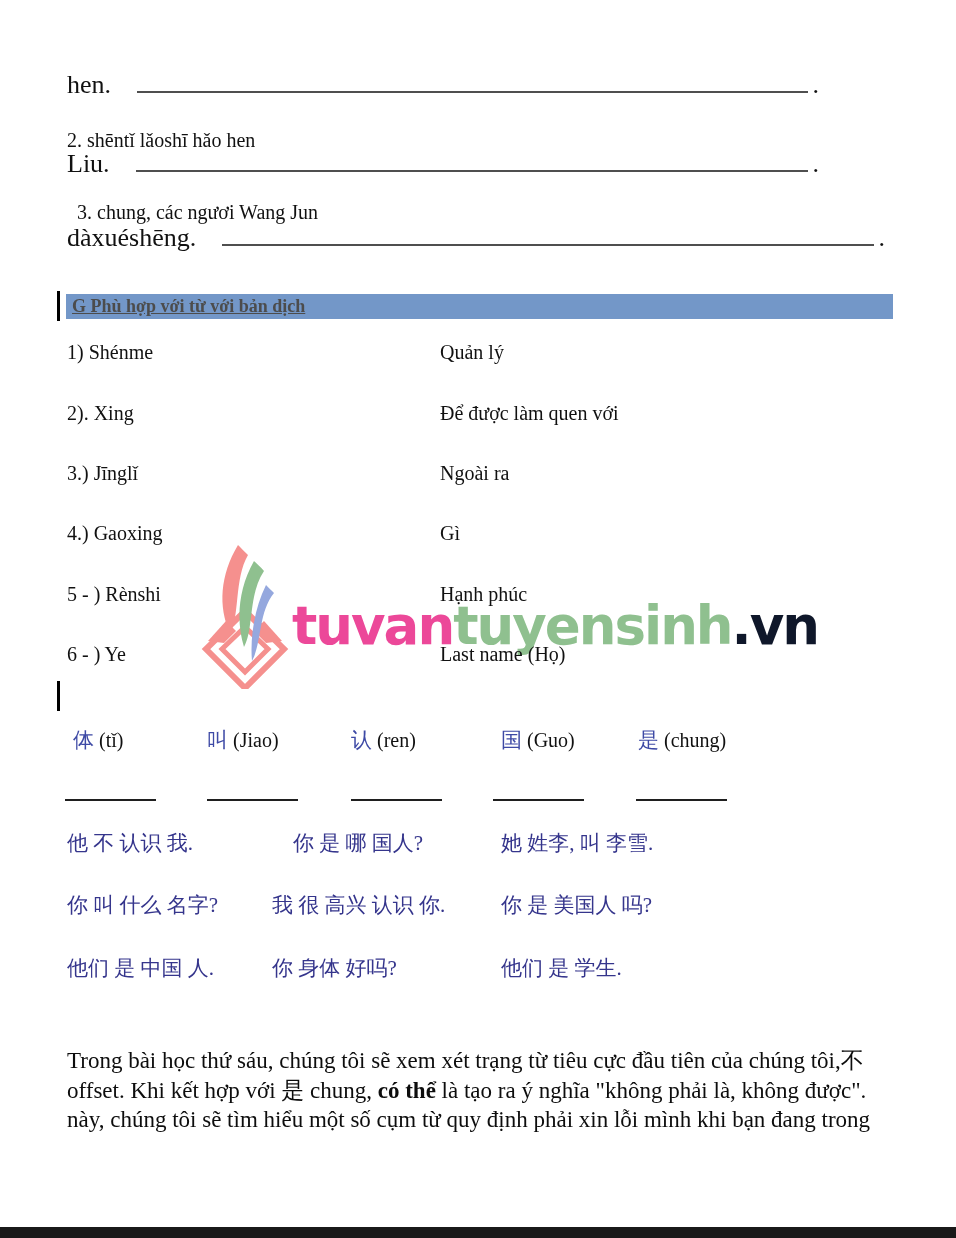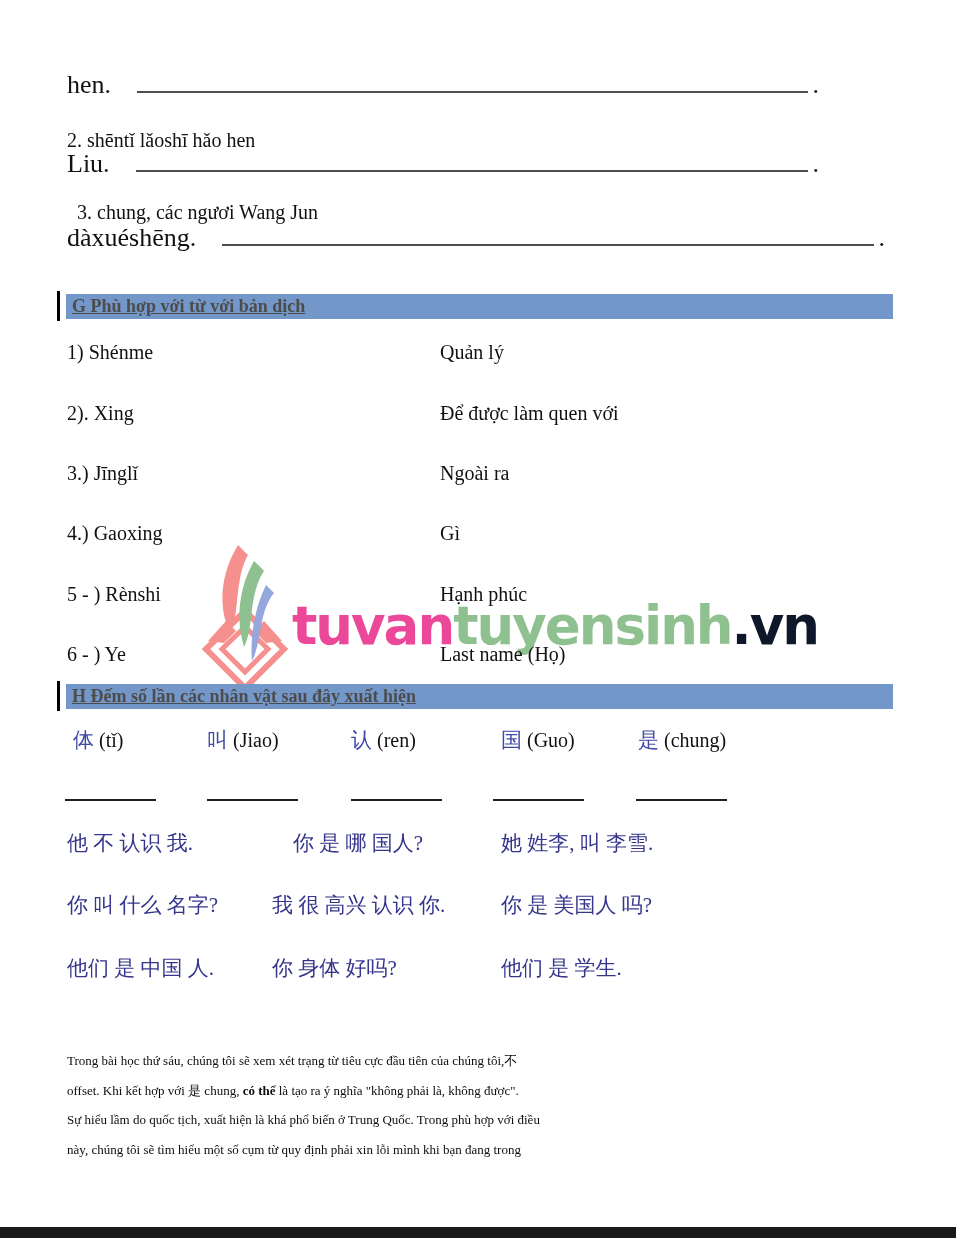--- a/index.html
+++ b/index.html
@@ -32,21 +32,21 @@
 
   
   .char-cell{font-size:20px;white-space:nowrap;}
   .char-cell .hanzi{color:#3D49A5;font-size:21px;}
   .count-blank{height:20px;width:91px;border-bottom:2px solid #1f1f1f;}
 
   
   .cn-sent{font-size:21px;line-height:26px;color:#35358C;white-space:nowrap;}
 
   
-  .para{font-size:13px;line-height:29.5px;color:#0d0d0d;}
+  .para{font-size:23px;line-height:29.5px;color:#0d0d0d;}
   .para .pline{white-space:nowrap;}
   .para b{font-weight:bold;}
 
   
   .wm-text{
     font-family:"DejaVu Sans","Liberation Sans",sans-serif;
     font-weight:bold;font-size:53px;letter-spacing:-2px;white-space:nowrap;line-height:1;
   }
   .wm-p1{color:#ec4899;} .wm-p2{color:#8FC08F;} .wm-p3{color:#0f172a;}
 
@@ -110,21 +110,20 @@
   <div class="abs layer-content pair-left" style="left:67px;top:521px;">4.) Gaoxing</div>
   <div class="abs layer-content pair-right" style="left:440px;top:521px;">Gì</div>
 
   <div class="abs layer-content pair-left" style="left:67px;top:582px;">5 - ) Rènshi</div>
   <div class="abs layer-content pair-right" style="left:440px;top:582px;">Hạnh phúc</div>
 
   <div class="abs layer-content pair-left" style="left:67px;top:642px;">6 - ) Ye</div>
   <div class="abs layer-content pair-right" style="left:440px;top:642px;">Last name (Họ)</div>
 
   <div class="abs layer-bar change-bar" style="top:681px;"></div>
-  <div class="abs layer-bar section-bar" style="top:684px;">H Đếm số lần các nhân vật sau đây xuất hiện</div>
 
   <div class="abs layer-content char-cell" style="left:65px;top:726px;margin-left:8px;">
     <span class="hanzi">体</span>
     <span>(tǐ)</span>
   </div>
   <div class="abs layer-content char-cell" style="left:207px;top:726px;">
     <span class="hanzi">叫</span>
     <span>(Jiao)</span>
   </div>
   <div class="abs layer-content char-cell" style="left:351px;top:726px;">
@@ -154,19 +153,18 @@
   <div class="abs layer-content cn-sent" style="left:272px;top:892px;">我 很 高兴 认识 你.</div>
   <div class="abs layer-content cn-sent" style="left:501px;top:892px;">你 是 美国人 吗?</div>
 
   <div class="abs layer-content cn-sent" style="left:67px;top:955px;">他们 是 中国 人.</div>
   <div class="abs layer-content cn-sent" style="left:272px;top:955px;">你 身体 好吗?</div>
   <div class="abs layer-content cn-sent" style="left:501px;top:955px;">他们 是 学生.</div>
 
   <div class="abs layer-content para" style="left:67px;top:1046px;width:836px;">
     <div class="pline">Trong bài học thứ sáu, chúng tôi sẽ xem xét trạng từ tiêu cực đầu tiên của chúng tôi,不</div>
     <div class="pline"><span>offset. Khi kết hợp với 是 chung, </span><b>có thể</b><span> là tạo ra ý nghĩa "không phải là, không được".</span></div>
-    <div class="pline">Sự hiểu lầm do quốc tịch, xuất hiện là khá phổ biến ở Trung Quốc. Trong phù hợp với điều</div>
     <div class="pline">này, chúng tôi sẽ tìm hiểu một số cụm từ quy định phải xin lỗi mình khi bạn đang trong</div>
   </div>
 
   <div class="abs layer-bar footer-strip"></div>
 
 </div>
 
 </body></html>

